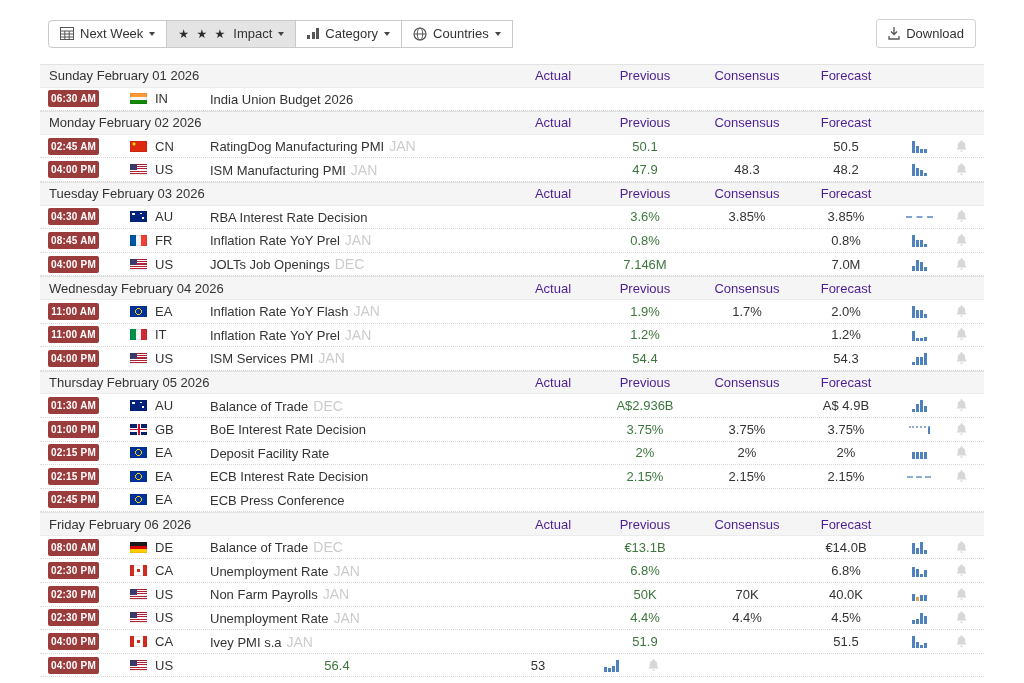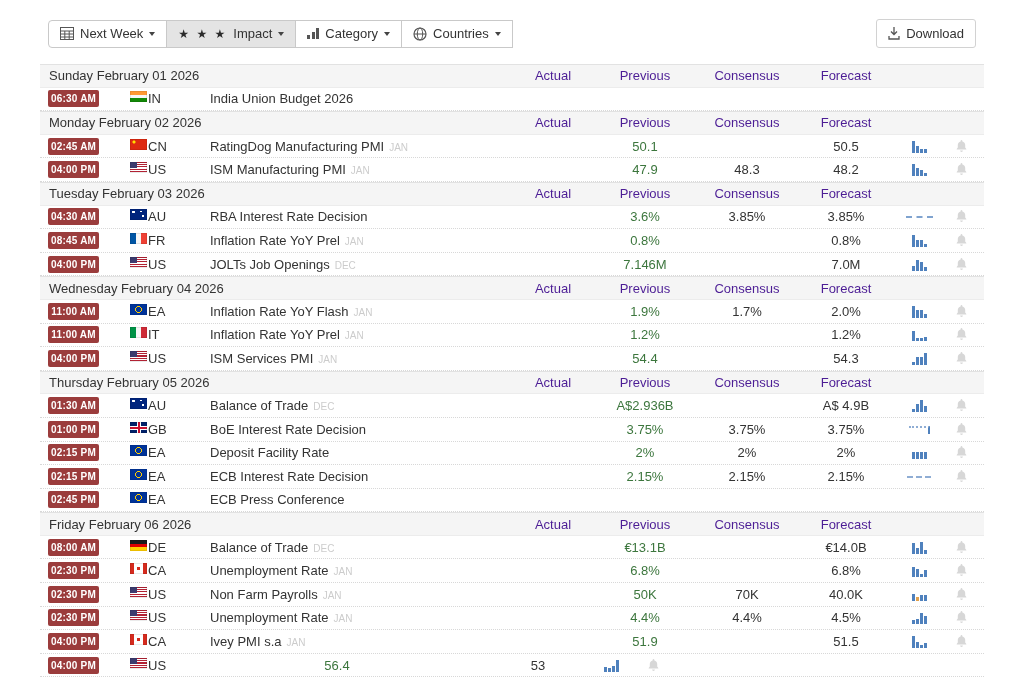--- a/index.html
+++ b/index.html
@@ -36,38 +36,38 @@
   .catbars { display:inline-flex; align-items:flex-end; gap:1.5px; height:11px; }
   .catbars i { width:3px; background:#555; display:block; }
 
   
   .caltable { margin-top:16px; }
   .row { display:flex; align-items:center; height:23.6px; }
   .day-row { background:#f5f5f5; border-top:1px solid #e2e2e2; border-bottom:1px solid #ececec; }
   .event-row { border-bottom:1px dotted #d8d8d8; background:#fff; }
   .c-date  { flex:1; padding-left:9px; color:#333; }
   .c-time  { width:78px; padding-left:8px; }
-  .c-flag  { width:92px; display:flex; gap:1px; padding-left:12px; }
+  .c-flag  { width:92px; display:flex; align-items:center; gap:8px; padding-left:12px; }
   .c-event { flex:1; white-space:nowrap; overflow:hidden; }
   .c-actual{ width:70px;  text-align:center; }
   .c-prev  { width:114px; text-align:center; }
   .c-cons  { width:90px;  text-align:center; }
   .c-fc    { width:108px; text-align:center; }
   .c-spark { width:38px; display:flex; align-items:flex-end; justify-content:center; gap:1px; height:13px; }
   .c-bell  { width:46px; text-align:center; line-height:0; }
   .hdr { color:#4c1d95; }
   .val { color:#333; }
   .c-prev.val { color:#3c763d; }
   .badge {
     display:inline-block; min-width:51px; text-align:center; background:#9b3c3c;
     color:#fff; font-size:10px; font-weight:bold; padding:3px 3px; border-radius:2px;
     letter-spacing:.2px;
   }
   .ccode { color:#333; }
-  .ref { color:#cccccc; font-size:10px; margin-left:5px;text-align:right; }
+  .ref { color:#cccccc; font-size:14px; margin-left:5px;text-align:right; }
 
   
   .sbar { width:3px; background:#4f81bd; display:inline-block; }
   .sbar.orange { background:#e0a14f; }
   .sdash { width:27px; border-top:2px dashed #7fa3cf; margin-bottom:5px; }
   .sline { width:24px; border-top:2px dashed #8fadd4; margin-bottom:5px; }
   .sstep { width:21px; height:8px; border-top:2px dotted #8fadd4; border-right:2px solid #4f81bd; margin-bottom:2px; }
 
   
   .flag { display:inline-block; width:17px; height:11px; flex:none; outline:1px solid rgba(0,0,0,.08); outline-offset:-1px; }

